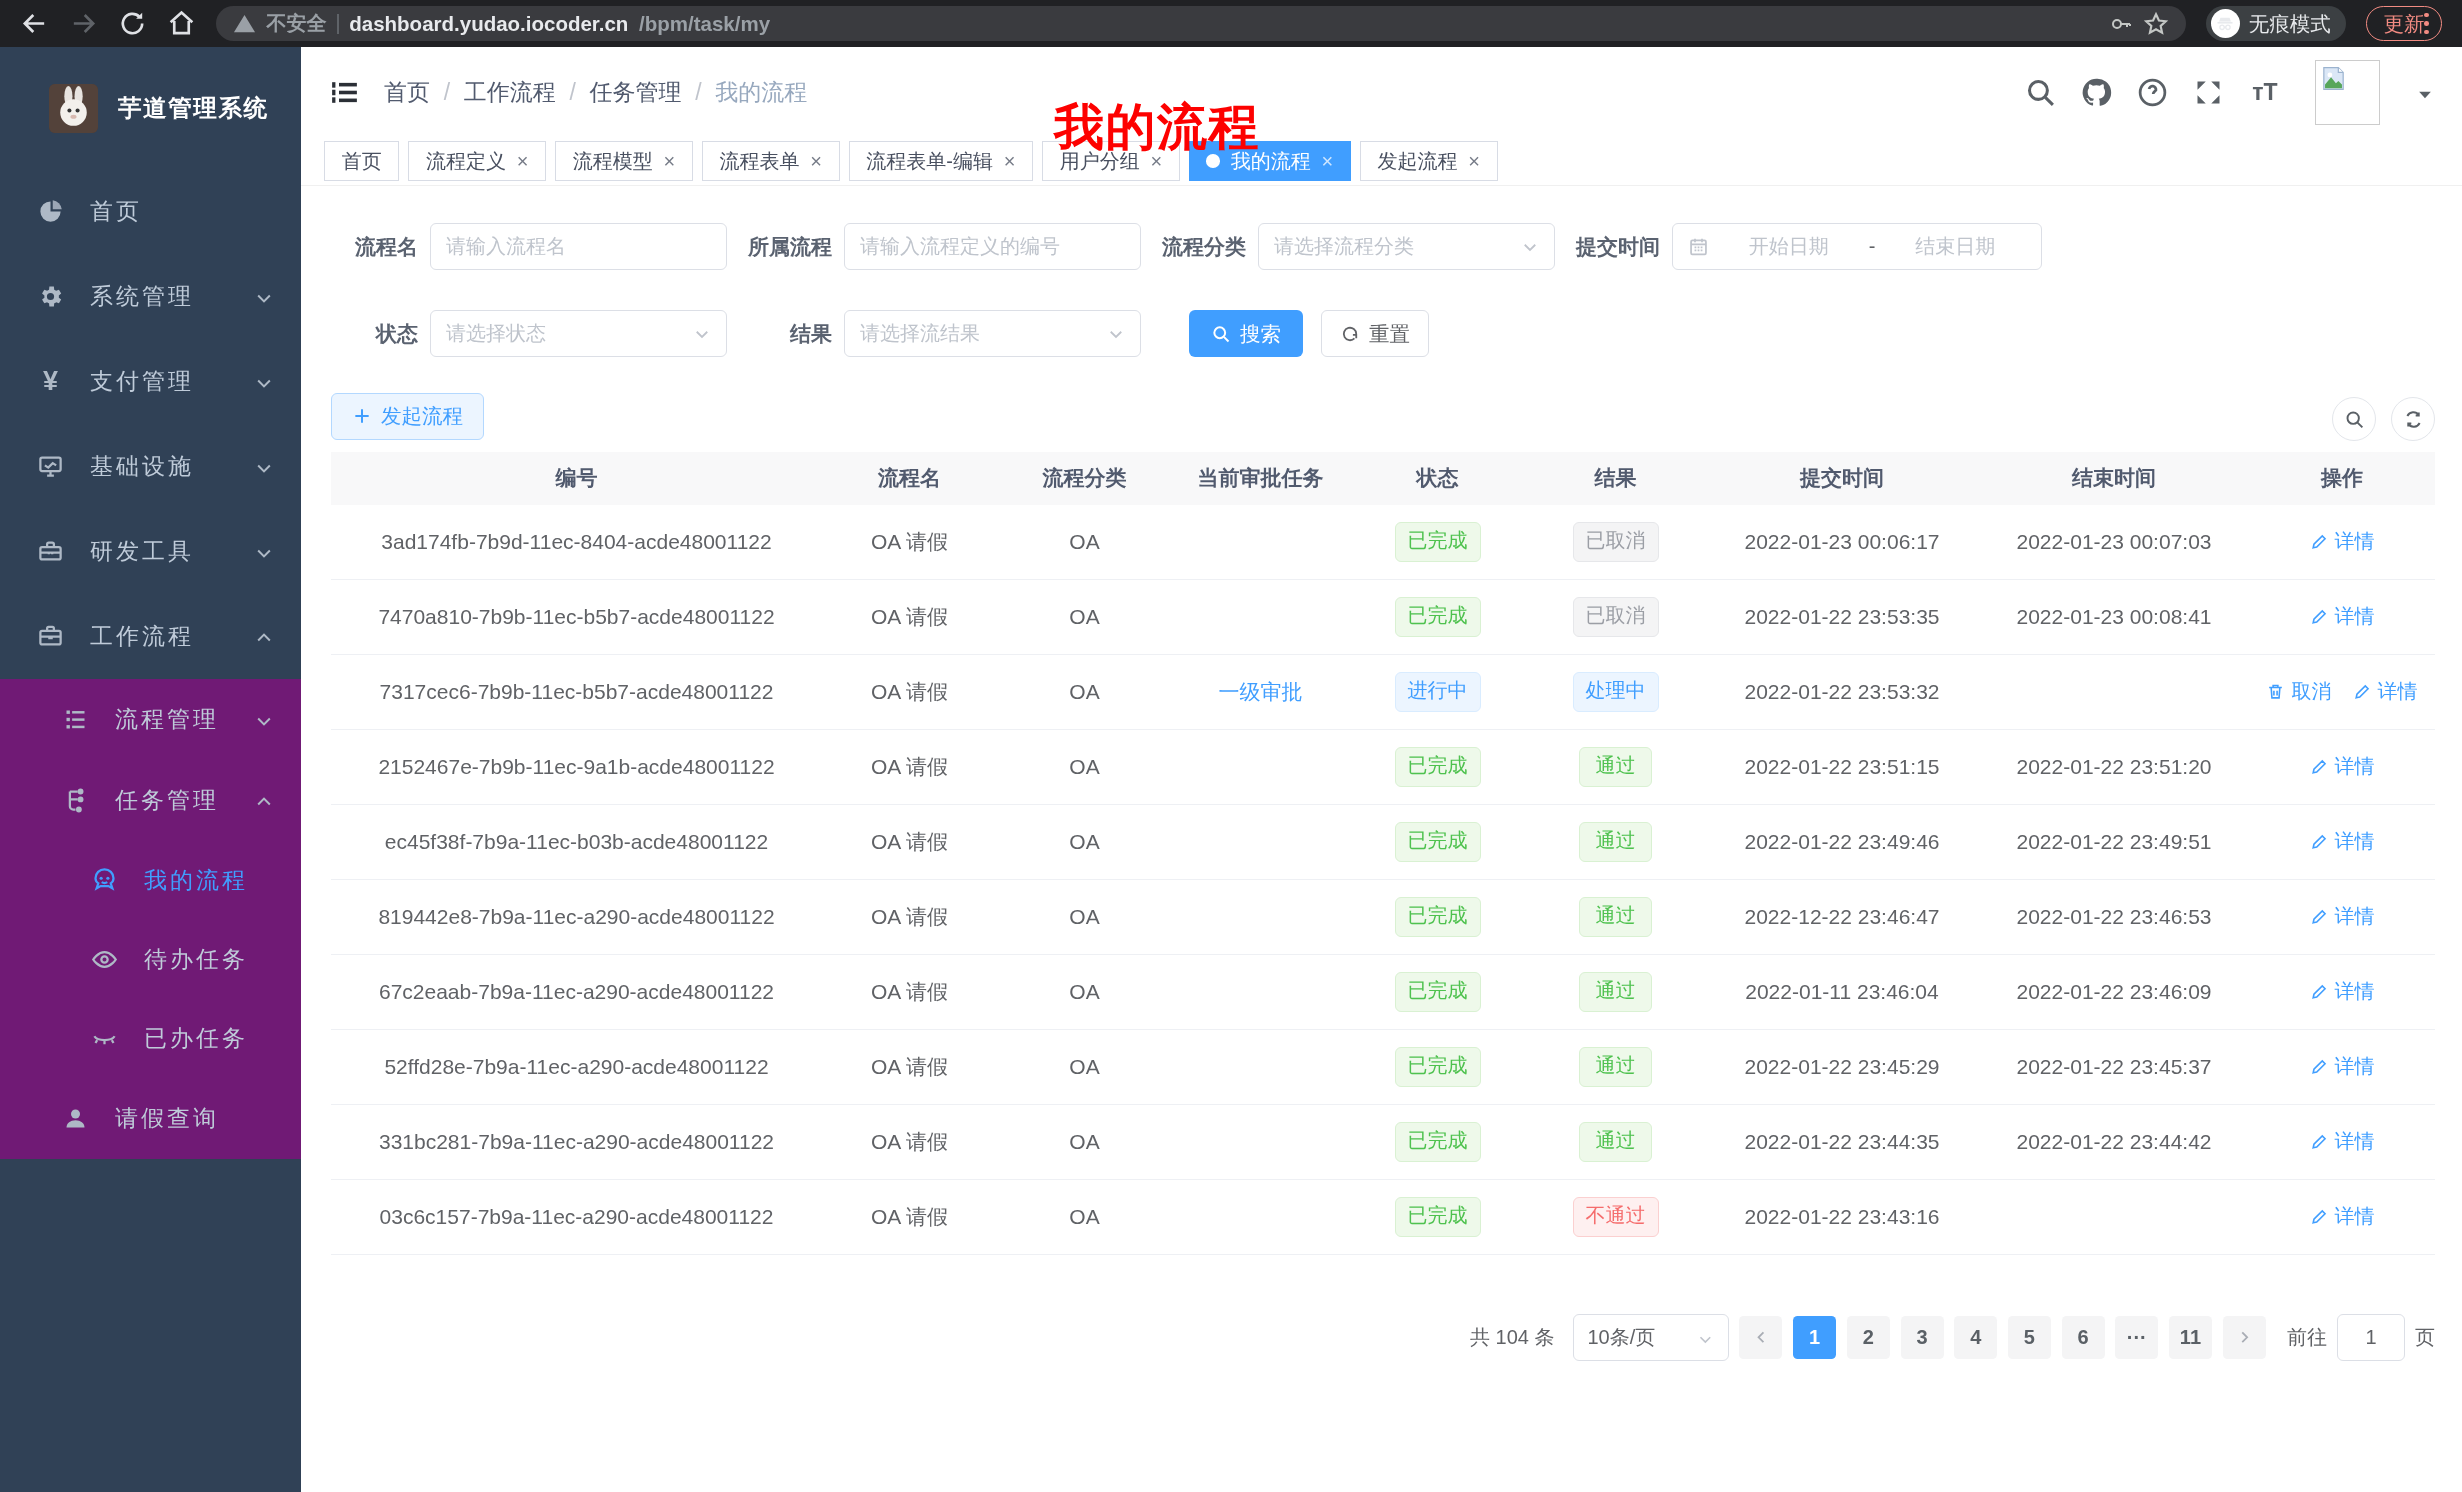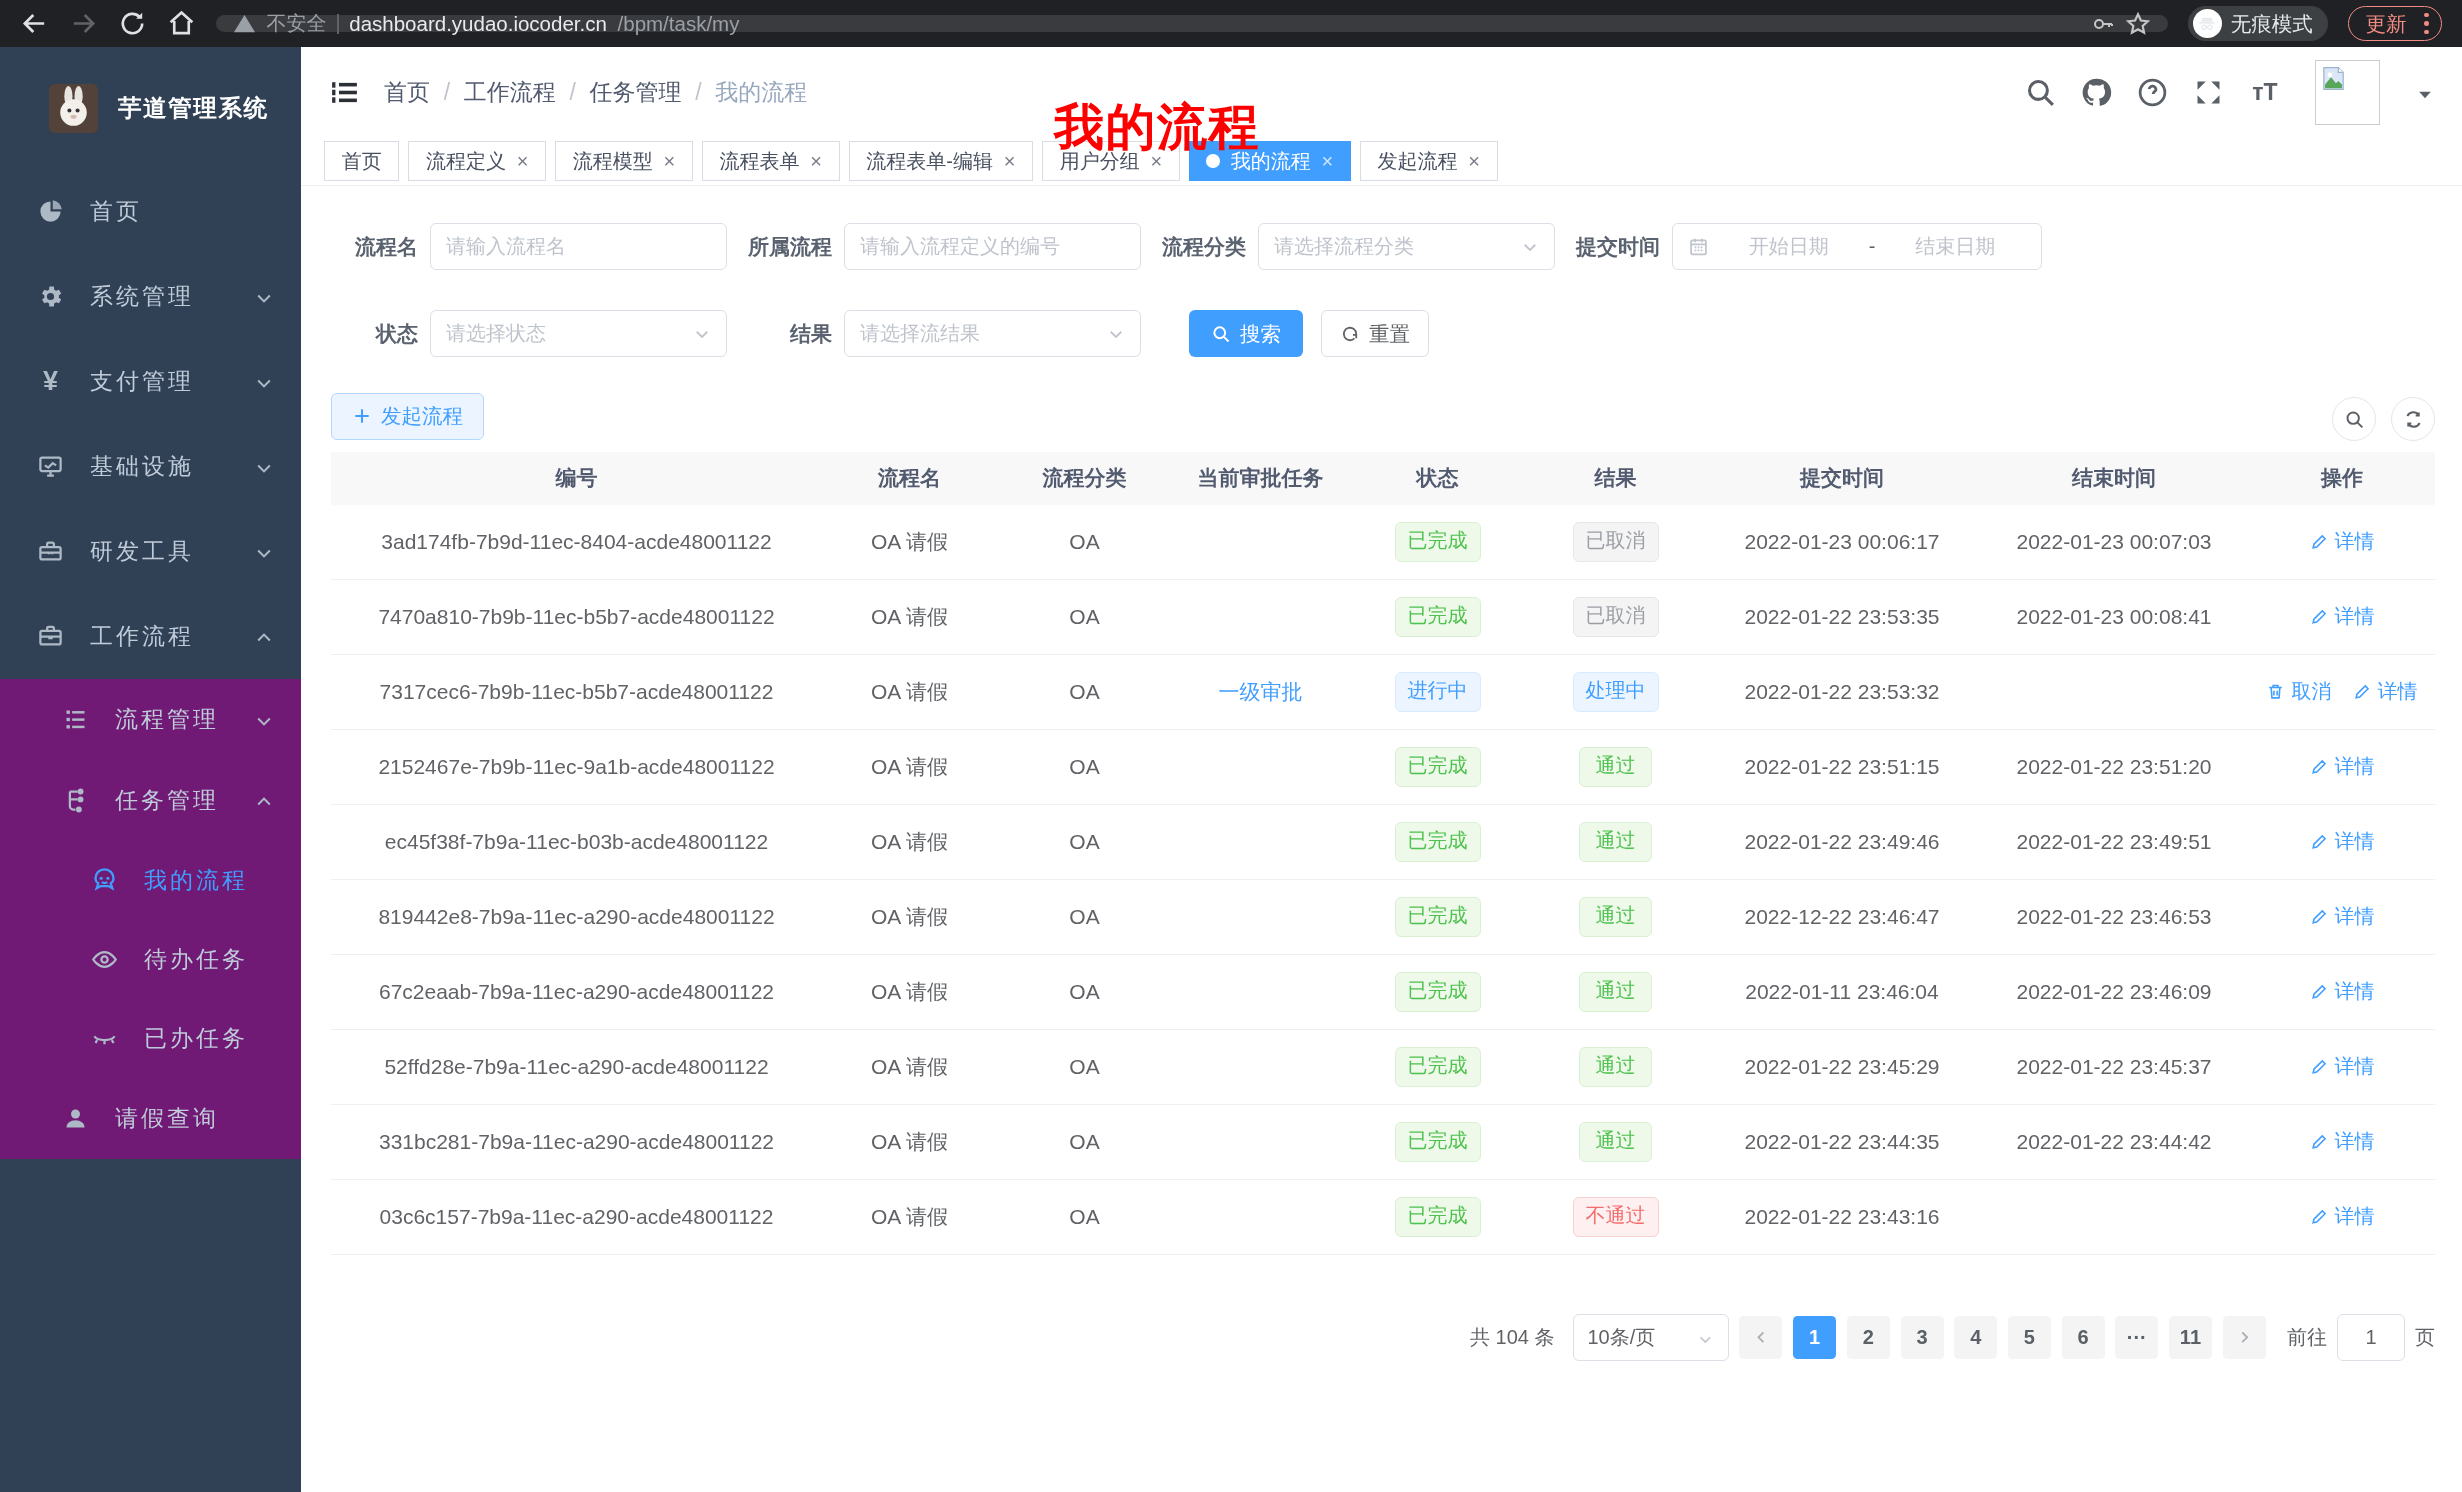--- a/index.html
+++ b/index.html
@@ -3,30 +3,30 @@
 <meta charset="utf-8">
 <style>
   * { box-sizing: border-box; margin: 0; padding: 0; }
   html,body { width: 2462px; height: 1493px; overflow: hidden;
     font-family: "Liberation Sans", "DejaVu Sans", sans-serif; background:#fff; }
 
   
   .browser-bar { height:47px; background:#202124; display:flex; align-items:center; padding:0 20px; gap:20px; }
   .bicon { width:29px; height:29px; display:flex; align-items:center; justify-content:center; color:#dfe1e5; flex:0 0 auto; }
   .bicon.dim { color:#5f6368; }
-  .url-pill { flex:1; height:17px; background:#3a3b3f; border-radius:17.5px; display:flex; align-items:center; padding:0 16.7px; gap:10.7px; min-width:0; }
+  .url-pill { flex:1; height:35px; background:#3a3b3f; border-radius:17.5px; display:flex; align-items:center; padding:0 16.7px; gap:10.7px; min-width:0;font-weight:bold; }
   .sec-label { color:#9aa0a6; font-size:20px; }
   .url-sep { width:1.5px; height:20px; background:#5f6368; }
   .url-host { color:#e8eaed; font-size:20.5px; }
   .url-path { color:#9aa0a6; font-size:20.5px; }
   .url-spacer { flex:1; }
   .incog-chip { height:35px; background:#3c4043; border-radius:17.5px; display:flex; align-items:center; gap:9px; padding:0 15px 0 4.6px; flex:0 0 auto; }
   .spy-circ { width:29px; height:29px; background:#fff; border-radius:50%; display:flex; align-items:center; justify-content:center; color:#202124; }
   .incog-chip span { color:#e8eaed; font-size:20.5px; }
-  .update-pill { height:35px; border:1.5px solid #f28b82; border-radius:17.5px; display:flex; align-items:center; gap:18px; padding:0 12px 0 16.7px; flex:0 0 auto; }
+  .update-pill { height:35px; border:1.5px solid #f28b82; border-radius:17.5px; display:flex; align-items:center; gap:0; padding:0 12px 0 16.7px; flex:0 0 auto; }
   .update-pill span { color:#f28b82; font-size:20.5px; }
   .dots-v { display:flex; flex-direction:column; gap:3.8px; }
   .dots-v i { width:4.6px; height:4.6px; border-radius:50%; background:#f28b82; }
 
   
   .app { display:flex; height:1446px; }
 
   
   .sidebar { width:301px; background:#304156; color:#bfcbd9; flex:0 0 auto; display:flex; flex-direction:column; }
   .logo-row { height:122px; display:flex; align-items:center; gap:20px; padding-left:49px; }

